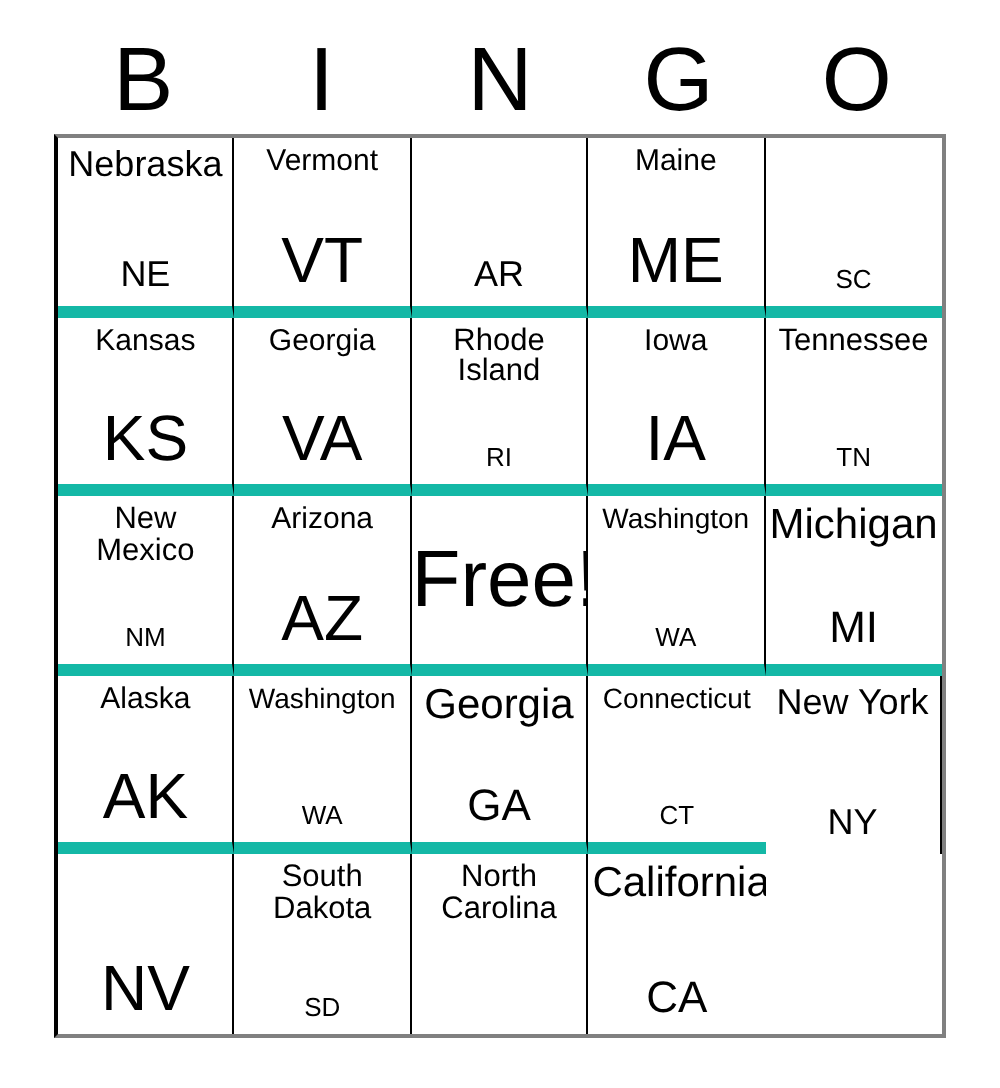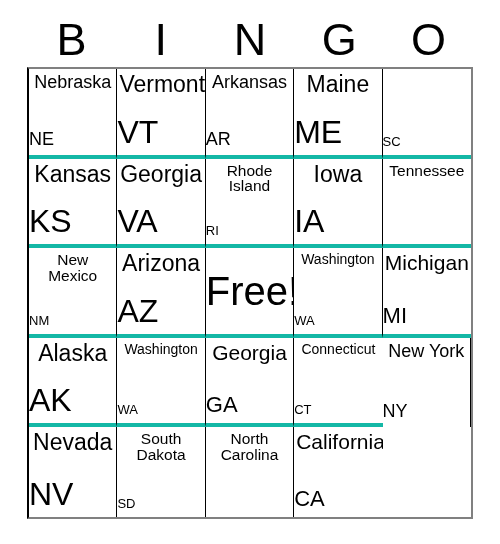--- a/index.html
+++ b/index.html
@@ -57,21 +57,21 @@
     border-bottom: 2px solid #808080;
     display: grid;
     grid-template-columns: repeat(5, 1fr);
     grid-template-rows: repeat(5, 1fr);
     background: #ffffff;
   }
 
   .cell {
     box-sizing: border-box;
     border-right: 1px solid #000000;
-    border-bottom: 4px solid #14b8a6;
+    border-bottom: 6px solid #14b8a6;
     position: relative;
     display: flex;
     flex-direction: column;
     align-items: center;
     justify-content: flex-start;
     padding: 2px 2px 0 2px;
     overflow: hidden;
     background: #ffffff;
   }
   .cell.col-last { border-right: none; }
@@ -82,26 +82,26 @@
     text-align: center;
     line-height: 1.02;
     margin-top: 2px;
     word-break: normal;
   }
   .cell-abbr {
     position: absolute;
     left: 0;
     right: 0;
     bottom: 7px;
-    text-align: left;
+    text-align: center;
     line-height: 1;
   }
 
   
-  .n-xl  { font-size: 23px; }
+  .n-xl  { font-size: 15px; }
   .n-lg  { font-size: 21px; }
   .n-md  { font-size: 18px; }
   .n-sm  { font-size: 15.5px; }
   .n-xs  { font-size: 14px; }
 
   .a-xl  { font-size: 32px; }
   .a-lg  { font-size: 22px; }
   .a-md  { font-size: 18px; }
   .a-sm  { font-size: 13px; }
 
@@ -133,21 +133,20 @@
   <div id="grid">
       <div class="cell">
         <div class="cell-name n-md">Nebraska</div>
         <div class="cell-abbr a-md">NE</div>
       </div>
       <div class="cell">
         <div class="cell-name n-xl">Vermont</div>
         <div class="cell-abbr a-xl">VT</div>
       </div>
       <div class="cell">
-        <div class="cell-name n-md">Arkansas</div>
         <div class="cell-abbr a-md">AR</div>
       </div>
       <div class="cell">
         <div class="cell-name n-xl">Maine</div>
         <div class="cell-abbr a-xl">ME</div>
       </div>
       <div class="cell col-last">
         <div class="cell-abbr a-sm">SC</div>
       </div>
       <div class="cell">
@@ -161,20 +160,21 @@
       <div class="cell">
         <div class="cell-name n-sm">Rhode Island</div>
         <div class="cell-abbr a-sm">RI</div>
       </div>
       <div class="cell">
         <div class="cell-name n-xl">Iowa</div>
         <div class="cell-abbr a-xl">IA</div>
       </div>
       <div class="cell col-last">
         <div class="cell-name n-sm">Tennessee</div>
+        <div class="cell-abbr a-sm">TN</div>
       </div>
       <div class="cell">
         <div class="cell-name n-sm">New Mexico</div>
         <div class="cell-abbr a-sm">NM</div>
       </div>
       <div class="cell">
         <div class="cell-name n-xl">Arizona</div>
         <div class="cell-abbr a-xl">AZ</div>
       </div>
       <div class="cell free">
@@ -202,21 +202,20 @@
       </div>
       <div class="cell col-last">
         <div class="cell-name n-xs">Connecticut</div>
         <div class="cell-abbr a-sm">CT</div>
       </div>
       <div class="cell row-last">
         <div class="cell-name n-md">New York</div>
         <div class="cell-abbr a-md">NY</div>
       </div>
       <div class="cell row-last">
-        <div class="cell-name n-xl">Nevada</div>
         <div class="cell-abbr a-xl">NV</div>
       </div>
       <div class="cell row-last">
         <div class="cell-name n-sm">South Dakota</div>
         <div class="cell-abbr a-sm">SD</div>
       </div>
       <div class="cell row-last">
         <div class="cell-name n-sm">North Carolina</div>
       </div>
       <div class="cell col-last row-last">

